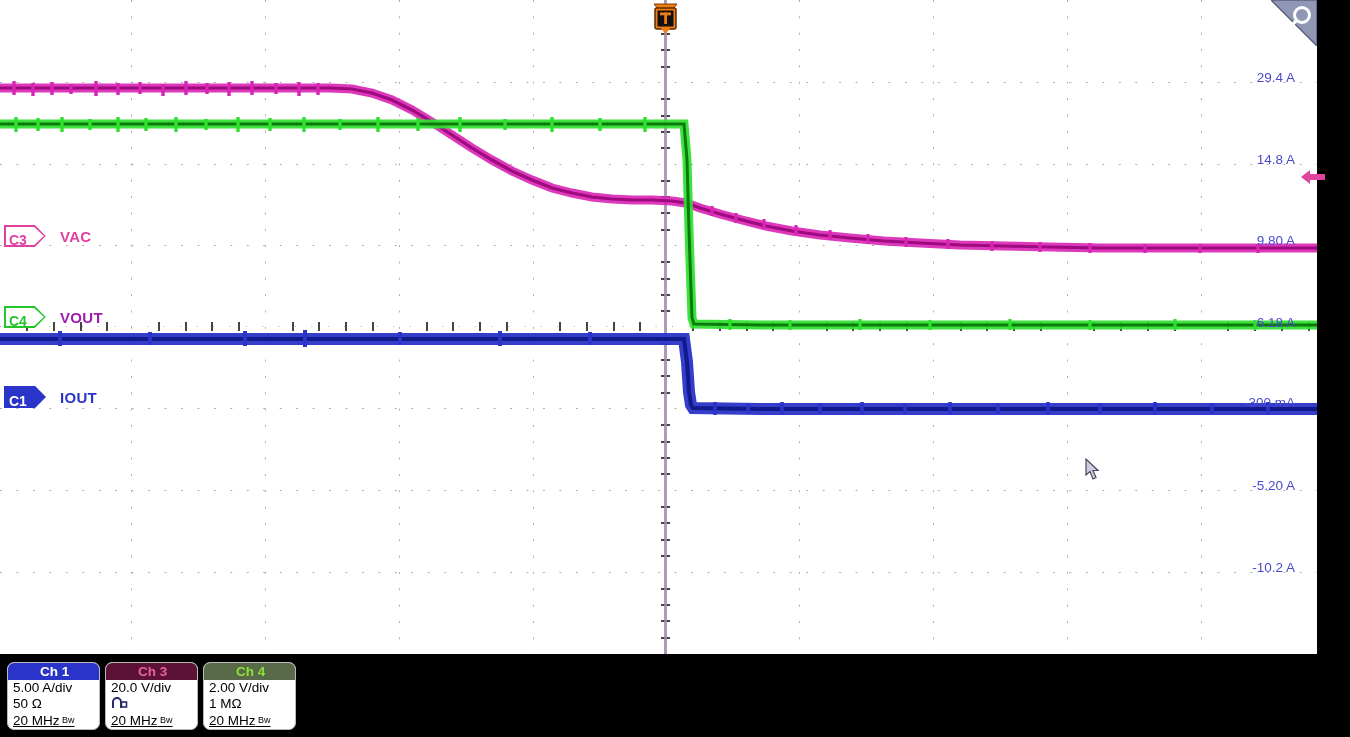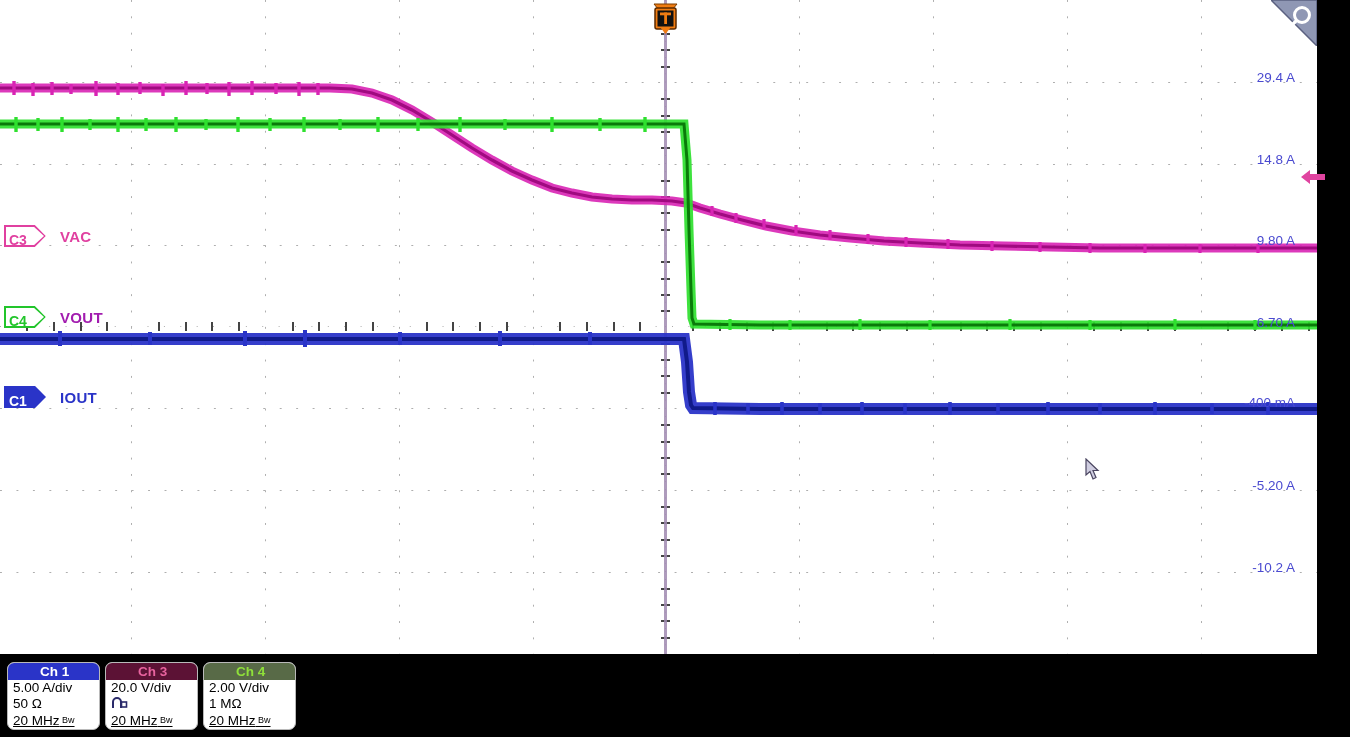--- a/index.html
+++ b/index.html
@@ -339,22 +339,22 @@
     <div class="chmark" style="left:4px;top:386px">
       <div class="pent solid" style="background:#2a34c8">
         <span class="txt">C1</span>
       </div>
       <span class="chlabel" style="color:#2a34c8">IOUT</span>
     </div>
 
     <div class="vlabel" style="top:70px">29.4 A</div>
     <div class="vlabel" style="top:152px">14.8 A</div>
     <div class="vlabel" style="top:233px">9.80 A</div>
-    <div class="vlabel" style="top:315px">6.70 A</div>
-    <div class="vlabel" style="top:395px">-400 mA</div>
+    <div class="vlabel" style="top:315px">6.18 A</div>
+    <div class="vlabel" style="top:395px">-300 mA</div>
     <div class="vlabel" style="top:478px">-5.20 A</div>
     <div class="vlabel" style="top:560px">-10.2 A</div>
 
     <svg id="tmark" viewBox="0 0 29 33">
       <polygon points="3,2 26,2 14.5,16" fill="#f07c12" stroke="#7a3c00" stroke-width="1"></polygon>
       <rect x="4" y="6" width="21" height="21" rx="2" fill="#f07c12" stroke="#5a2a00" stroke-width="1.5"></rect>
       <rect x="6.5" y="8.5" width="16" height="16" fill="#111"></rect>
       <rect x="9" y="10.5" width="11" height="2.8" fill="#f07c12"></rect>
       <rect x="13.2" y="10.5" width="2.8" height="11.5" fill="#f07c12"></rect>
       <polygon points="9,25 20,25 14.5,32" fill="#f07c12"></polygon>

